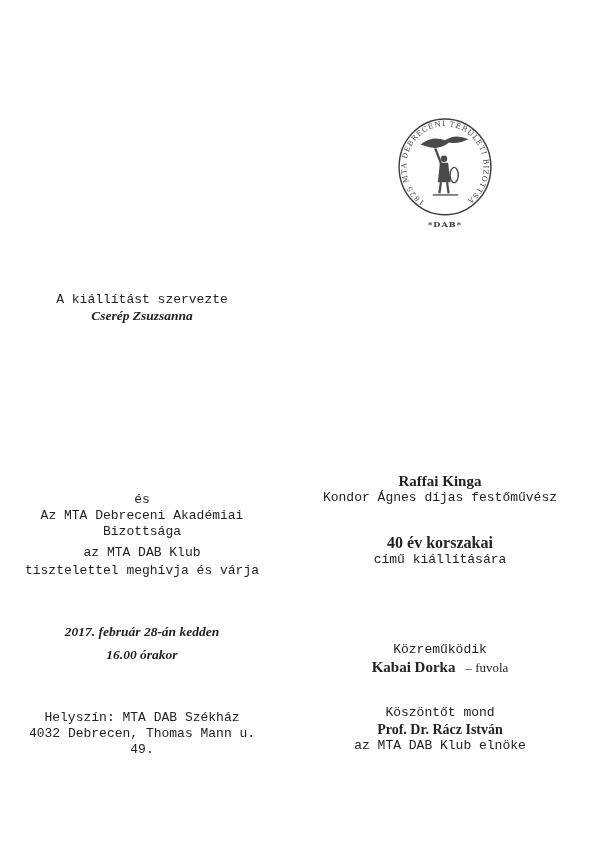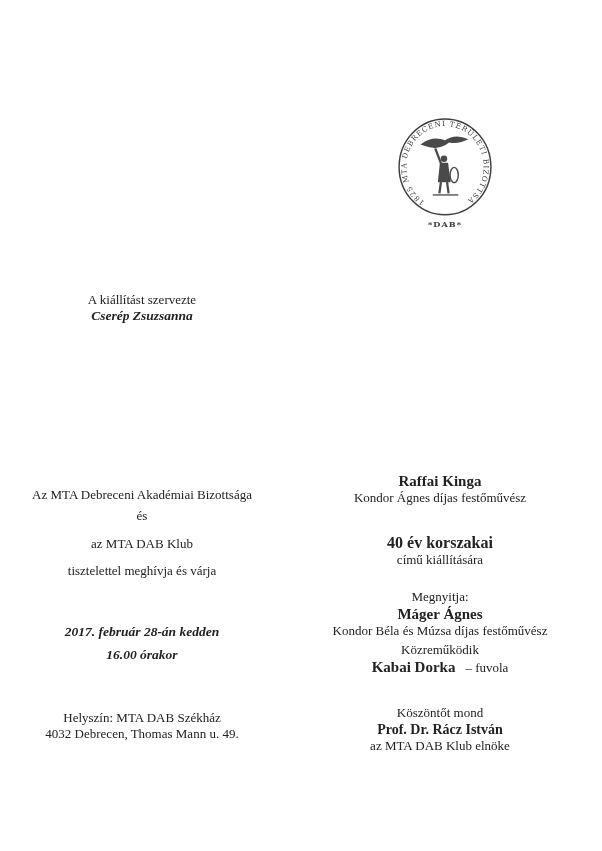--- a/index.html
+++ b/index.html
@@ -9,33 +9,33 @@
     height: 851px;
     margin: 0 auto;
     background: #ffffff;
     font-family: "Liberation Serif", "DejaVu Serif", serif;
     color: #222222;
     overflow: hidden;
   }
   .abs { position: absolute; }
   .col-left  { left: 22px;  width: 240px; text-align: center; }
   .col-right { left: 320px; width: 240px; text-align: center; }
-  .t13 { font-size: 13px; line-height: 16px; }
+  .t13 { font-size: 13px; line-height: 16px; font-family: Liberation Mono, monospace; }
   .t13b { font-size: 13.5px; line-height: 16px; font-weight: bold; font-style: italic; }
   .t14b { font-size: 14px; line-height: 17px; font-weight: bold; }
   .t15b { font-size: 15px; line-height: 18px; font-weight: bold; }
   .t16b { font-size: 16px; line-height: 19px; font-weight: bold; }
   .title {
     font-size: 21px;
     font-weight: bold;
     letter-spacing: 1px;
     line-height: 24px;
   }
   .gap5 { margin-top: 5px; }
-  .gap4 { margin-top: 12px; }
+  .gap4 { margin-top: 5px; }
   .gap7 { margin-top: 7px; }
   .role { margin-left: 10px; font-size: 13px; font-weight: normal; }
   .seal-wrap { left: 394px; top: 112px; width: 102px; height: 122px; }
   .seal-wrap svg { display: block; width: 100%; height: 100%; }
 </style>
 </head>
 <body>
 
 <div class="page">
 
@@ -65,22 +65,22 @@
     </svg>
   </div>
 
   <div class="abs col-left" style="top:292px">
     <div class="t13">A kiállítást szervezte</div>
     <div class="t13b">Cserép Zsuzsanna</div>
   </div>
 
 
   <div class="abs col-left" style="top:487px">
+    <div class="t13 gap5">és</div>
     <div class="t13">Az MTA Debreceni Akadémiai Bizottsága</div>
-    <div class="t13 gap5">és</div>
     <div class="t13 gap4">az MTA DAB Klub</div>
   </div>
 
   <div class="abs col-left t13" style="top:563px">tisztelettel meghívja és várja</div>
 
   <div class="abs col-left" style="top:624px">
     <div class="t13b">2017. február 28-án kedden</div>
     <div class="t13b gap7">16.00 órakor</div>
   </div>
 
@@ -92,25 +92,20 @@
   <div class="abs col-right" style="top:472px">
     <div class="t15b">Raffai Kinga</div>
     <div class="t13">Kondor Ágnes díjas festőművész</div>
   </div>
 
   <div class="abs col-right" style="top:533px">
     <div class="t16b">40 év korszakai</div>
     <div class="t13">című kiállítására</div>
   </div>
 
-  <div class="abs col-right" style="top:589px">
-    <div class="t13">Megnyitja:</div>
-    <div class="t15b">Máger Ágnes</div>
-    <div class="t13">Kondor Béla és Múzsa díjas festőművész</div>
-  </div>
 
   <div class="abs col-right" style="top:642px">
     <div class="t13">Közreműködik</div>
     <div class="t15b">
       <span>Kabai Dorka</span><span class="role">– fuvola</span>
     </div>
   </div>
 
   <div class="abs col-right" style="top:705px">
     <div class="t13">Köszöntőt mond</div>

